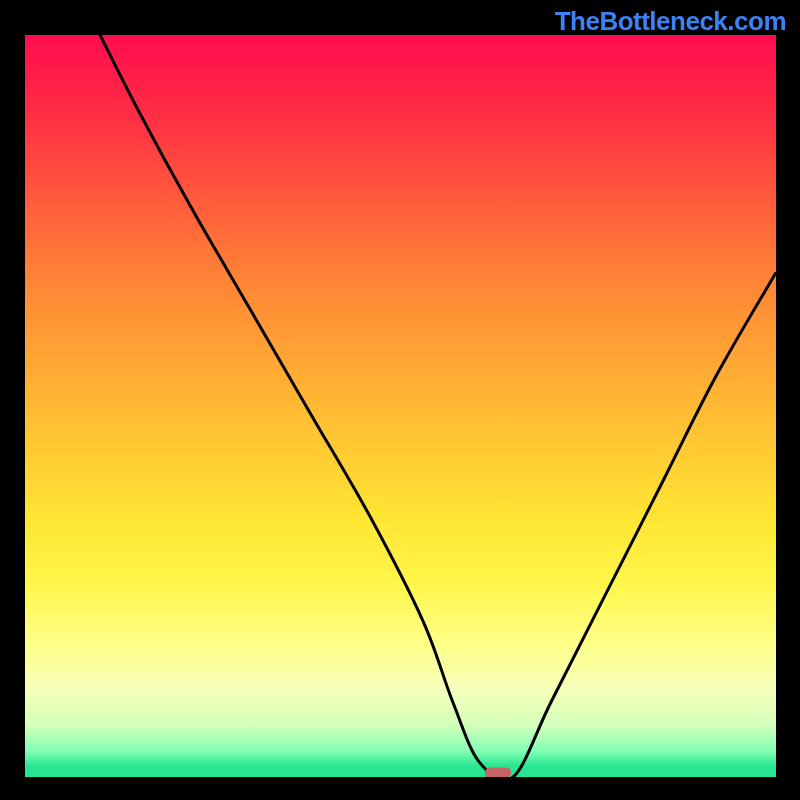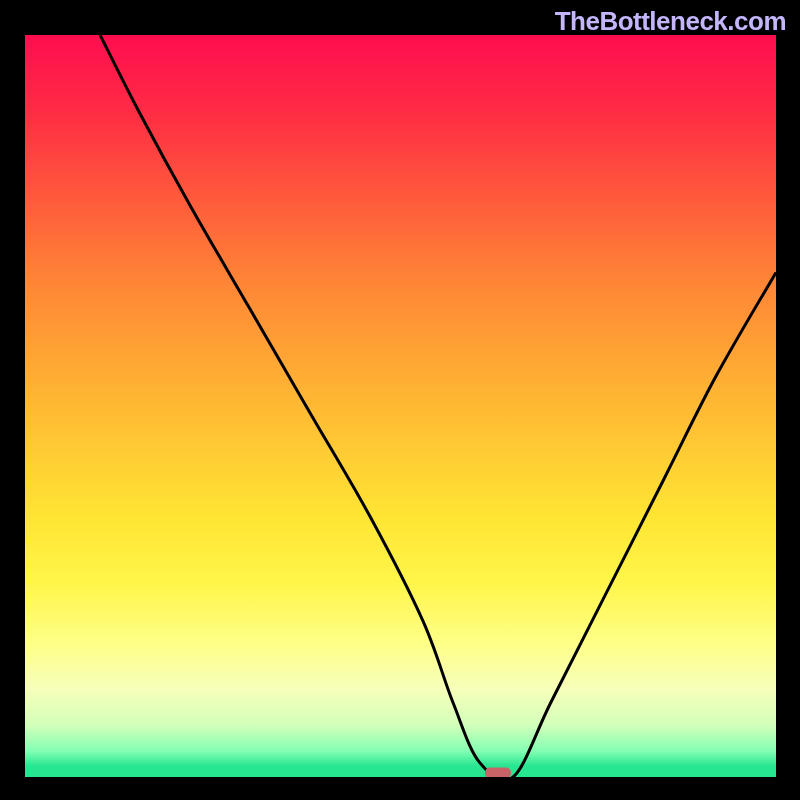--- a/index.html
+++ b/index.html
@@ -14,21 +14,21 @@
   .frame {
     position: relative;
     width: 800px;
     height: 800px;
     background: #000;
   }
   .watermark {
     position: absolute;
     top: 6px;
     right: 14px;
-    color: #c4b5fd;
+    color: #3b82f6;
     font-size: 26px;
     font-weight: bold;
     letter-spacing: -0.5px;
     z-index: 5;
   }
   .plot {
     position: absolute;
     left: 25px;
     top: 35px;
     width: 751px;

